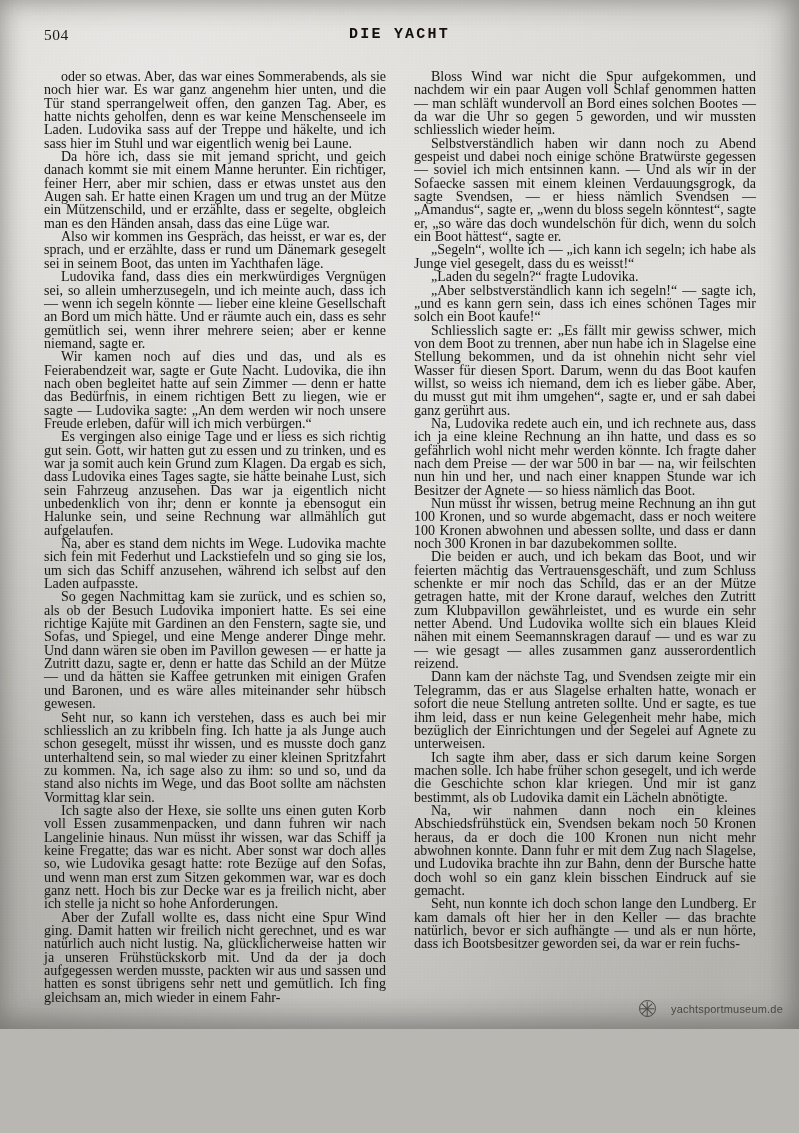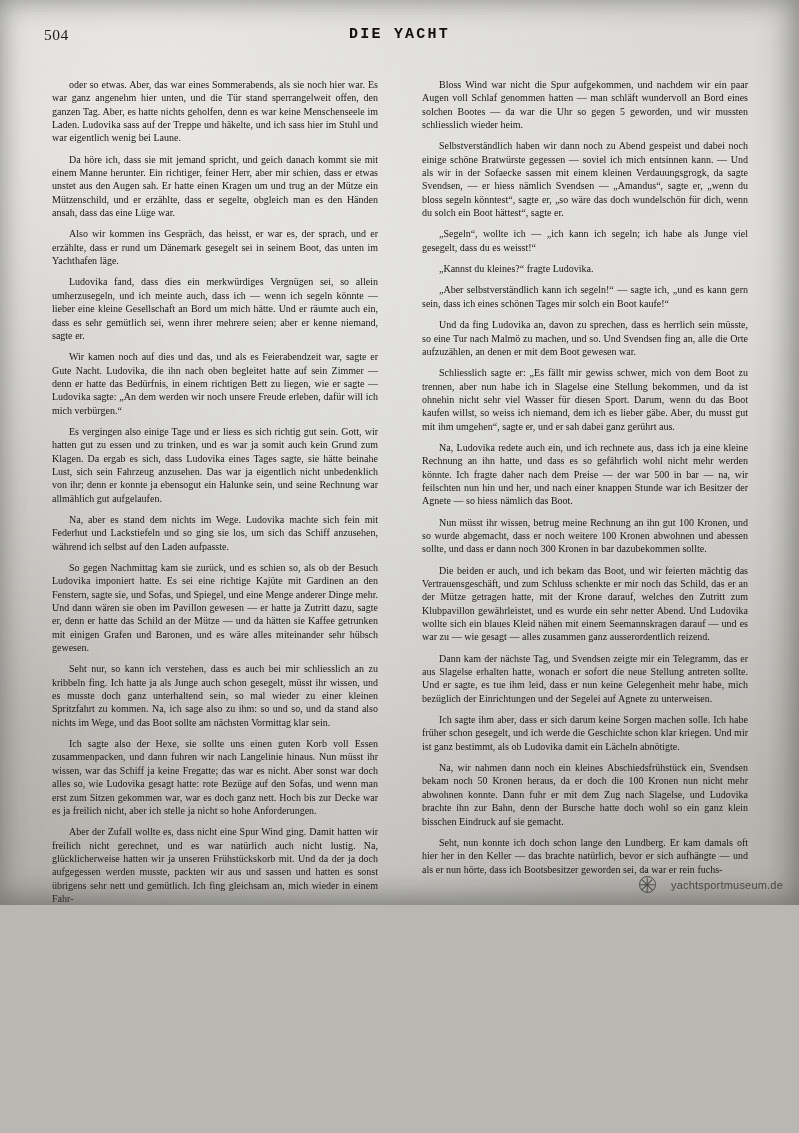--- a/index.html
+++ b/index.html
@@ -3,21 +3,21 @@
 <meta charset="utf-8">
 <style>
   html, body {
     margin: 0;
     padding: 0;
     background: #b9b7b2;
   }
   .page {
     position: relative;
     width: 799px;
-    height: 905px;
+    height: 1029px;
     background: #f0abfc;
     overflow: hidden;
     font-family: "Liberation Serif", serif;
   }
   
   .paper {
     position: absolute;
     inset: 0;
     background:
       radial-gradient(ellipse at 18% 12%, rgba(255,255,255,0.55), rgba(255,255,255,0) 55%),
@@ -68,24 +68,24 @@
     left: 44px;
     top: 70px;
     width: 712px;
     display: flex;
     gap: 28px;
   }
   .col {
     width: 342px;
   }
   .col p {
-    margin: 8px;
+    margin: 0;
     text-align: justify;
     text-indent: 17px;
-    font-size: 10px;
+    font-size: 14px;
     line-height: 13.35px;
     color: #171614;
     hyphens: auto;
     -webkit-hyphens: auto;
     word-spacing: 0.1px;
   }
   .col p.noindent {
     text-indent: 0;
   }
   
@@ -169,23 +169,22 @@
         <p>Na, aber es stand dem nichts im Wege. Ludovika machte sich fein mit Federhut und Lackstiefeln und so ging sie los, um sich das Schiff anzusehen, während ich selbst auf den Laden aufpasste.</p>
         <p>So gegen Nachmittag kam sie zurück, und es schien so, als ob der Besuch Ludovika imponiert hatte. Es sei eine richtige Kajüte mit Gardinen an den Fenstern, sagte sie, und Sofas, und Spiegel, und eine Menge anderer Dinge mehr. Und dann wären sie oben im Pavillon gewesen — er hatte ja Zutritt dazu, sagte er, denn er hatte das Schild an der Mütze — und da hätten sie Kaffee getrunken mit einigen Grafen und Baronen, und es wäre alles miteinander sehr hübsch gewesen.</p>
         <p>Seht nur, so kann ich verstehen, dass es auch bei mir schliesslich an zu kribbeln fing. Ich hatte ja als Junge auch schon gesegelt, müsst ihr wissen, und es musste doch ganz unterhaltend sein, so mal wieder zu einer kleinen Spritzfahrt zu kommen. Na, ich sage also zu ihm: so und so, und da stand also nichts im Wege, und das Boot sollte am nächsten Vormittag klar sein.</p>
         <p>Ich sagte also der Hexe, sie sollte uns einen guten Korb voll Essen zusammenpacken, und dann fuhren wir nach Langelinie hinaus. Nun müsst ihr wissen, war das Schiff ja keine Fregatte; das war es nicht. Aber sonst war doch alles so, wie Ludovika gesagt hatte: rote Bezüge auf den Sofas, und wenn man erst zum Sitzen gekommen war, war es doch ganz nett. Hoch bis zur Decke war es ja freilich nicht, aber ich stelle ja nicht so hohe Anforderungen.</p>
         <p>Aber der Zufall wollte es, dass nicht eine Spur Wind ging. Damit hatten wir freilich nicht gerechnet, und es war natürlich auch nicht lustig. Na, glücklicherweise hatten wir ja unseren Frühstückskorb mit. Und da der ja doch aufgegessen werden musste, packten wir aus und sassen und hatten es sonst übrigens sehr nett und gemütlich. Ich fing gleichsam an, mich wieder in einem Fahr-</p>
       </div>
       <div class="col">
         <p>Bloss Wind war nicht die Spur aufgekommen, und nachdem wir ein paar Augen voll Schlaf genommen hatten — man schläft wundervoll an Bord eines solchen Bootes — da war die Uhr so gegen 5 geworden, und wir mussten schliesslich wieder heim.</p>
         <p>Selbstverständlich haben wir dann noch zu Abend gespeist und dabei noch einige schöne Bratwürste gegessen — soviel ich mich entsinnen kann. — Und als wir in der Sofaecke sassen mit einem kleinen Verdauungsgrogk, da sagte Svendsen, — er hiess nämlich Svendsen — „Amandus“, sagte er, „wenn du bloss segeln könntest“, sagte er, „so wäre das doch wundelschön für dich, wenn du solch ein Boot hättest“, sagte er.</p>
         <p>„Segeln“, wollte ich — „ich kann ich segeln; ich habe als Junge viel gesegelt, dass du es weisst!“</p>
-        <p>„Kannst du kleines?“ fragte Ludovika.</p>
+        <p>„Laden du segeln?“ fragte Ludovika.</p>
         <p>„Aber selbstverständlich kann ich segeln!“ — sagte ich, „und es kann gern sein, dass ich eines schönen Tages mir solch ein Boot kaufe!“</p>
-        <p>Und da fing Ludovika an, davon zu sprechen, dass es herrlich sein müsste, so eine Tur nach Malmö zu machen, und so. Und Svendsen fing an, alle die Orte aufzuzählen, an denen er mit dem Boot gewesen war.</p>
         <p>Schliesslich sagte er: „Es fällt mir gewiss schwer, mich von dem Boot zu trennen, aber nun habe ich in Slagelse eine Stellung bekommen, und da ist ohnehin nicht sehr viel Wasser für diesen Sport. Darum, wenn du das Boot kaufen willst, so weiss ich niemand, dem ich es lieber gäbe. Aber, du musst gut mit ihm umgehen“, sagte er, und er sah dabei ganz gerührt aus.</p>
         <p>Na, Ludovika redete auch ein, und ich rechnete aus, dass ich ja eine kleine Rechnung an ihn hatte, und dass es so gefährlich wohl nicht mehr werden könnte. Ich fragte daher nach dem Preise — der war 500 in bar — na, wir feilschten nun hin und her, und nach einer knappen Stunde war ich Besitzer der Agnete — so hiess nämlich das Boot.</p>
         <p>Nun müsst ihr wissen, betrug meine Rechnung an ihn gut 100 Kronen, und so wurde abgemacht, dass er noch weitere 100 Kronen abwohnen und abessen sollte, und dass er dann noch 300 Kronen in bar dazubekommen sollte.</p>
         <p>Die beiden er auch, und ich bekam das Boot, und wir feierten mächtig das Vertrauensgeschäft, und zum Schluss schenkte er mir noch das Schild, das er an der Mütze getragen hatte, mit der Krone darauf, welches den Zutritt zum Klubpavillon gewährleistet, und es wurde ein sehr netter Abend. Und Ludovika wollte sich ein blaues Kleid nähen mit einem Seemannskragen darauf — und es war zu — wie gesagt — alles zusammen ganz ausserordentlich reizend.</p>
         <p>Dann kam der nächste Tag, und Svendsen zeigte mir ein Telegramm, das er aus Slagelse erhalten hatte, wonach er sofort die neue Stellung antreten sollte. Und er sagte, es tue ihm leid, dass er nun keine Gelegenheit mehr habe, mich bezüglich der Einrichtungen und der Segelei auf Agnete zu unterweisen.</p>
         <p>Ich sagte ihm aber, dass er sich darum keine Sorgen machen solle. Ich habe früher schon gesegelt, und ich werde die Geschichte schon klar kriegen. Und mir ist ganz bestimmt, als ob Ludovika damit ein Lächeln abnötigte.</p>
         <p>Na, wir nahmen dann noch ein kleines Abschiedsfrühstück ein, Svendsen bekam noch 50 Kronen heraus, da er doch die 100 Kronen nun nicht mehr abwohnen konnte. Dann fuhr er mit dem Zug nach Slagelse, und Ludovika brachte ihn zur Bahn, denn der Bursche hatte doch wohl so ein ganz klein bisschen Eindruck auf sie gemacht.</p>
         <p>Seht, nun konnte ich doch schon lange den Lundberg. Er kam damals oft hier her in den Keller — das brachte natürlich, bevor er sich aufhängte — und als er nun hörte, dass ich Bootsbesitzer geworden sei, da war er rein fuchs-</p>
       </div>
     </div>

